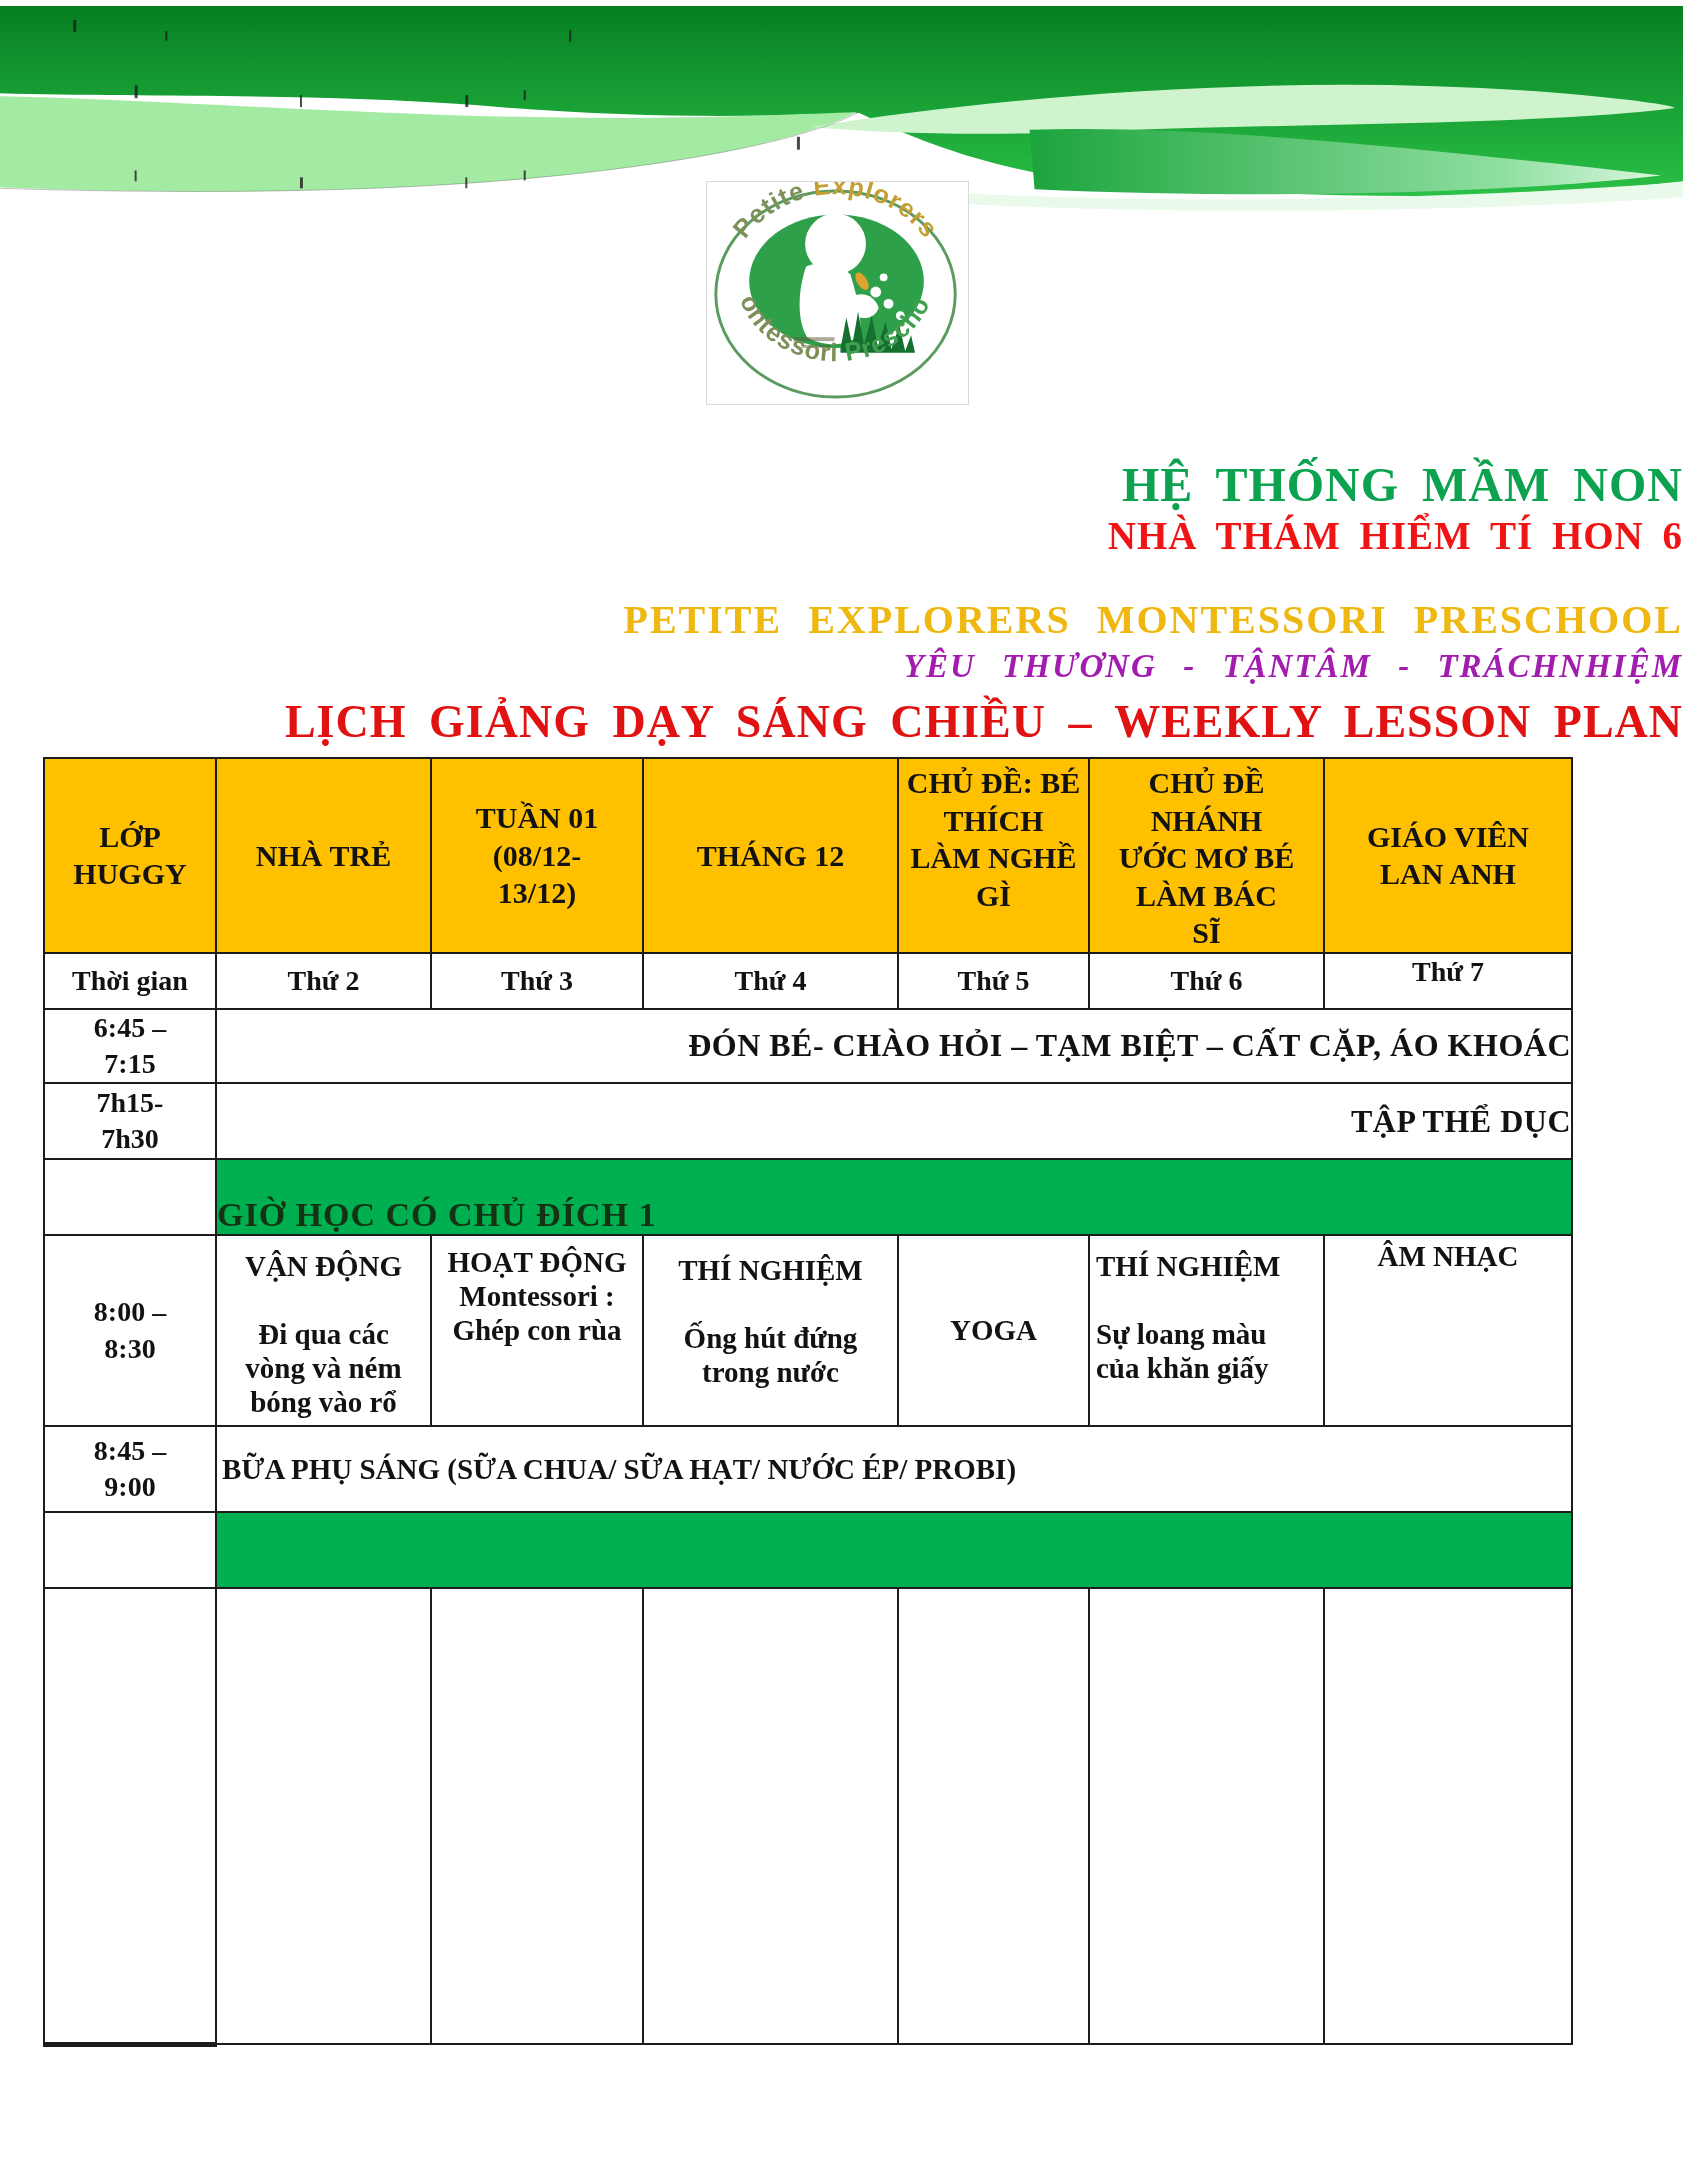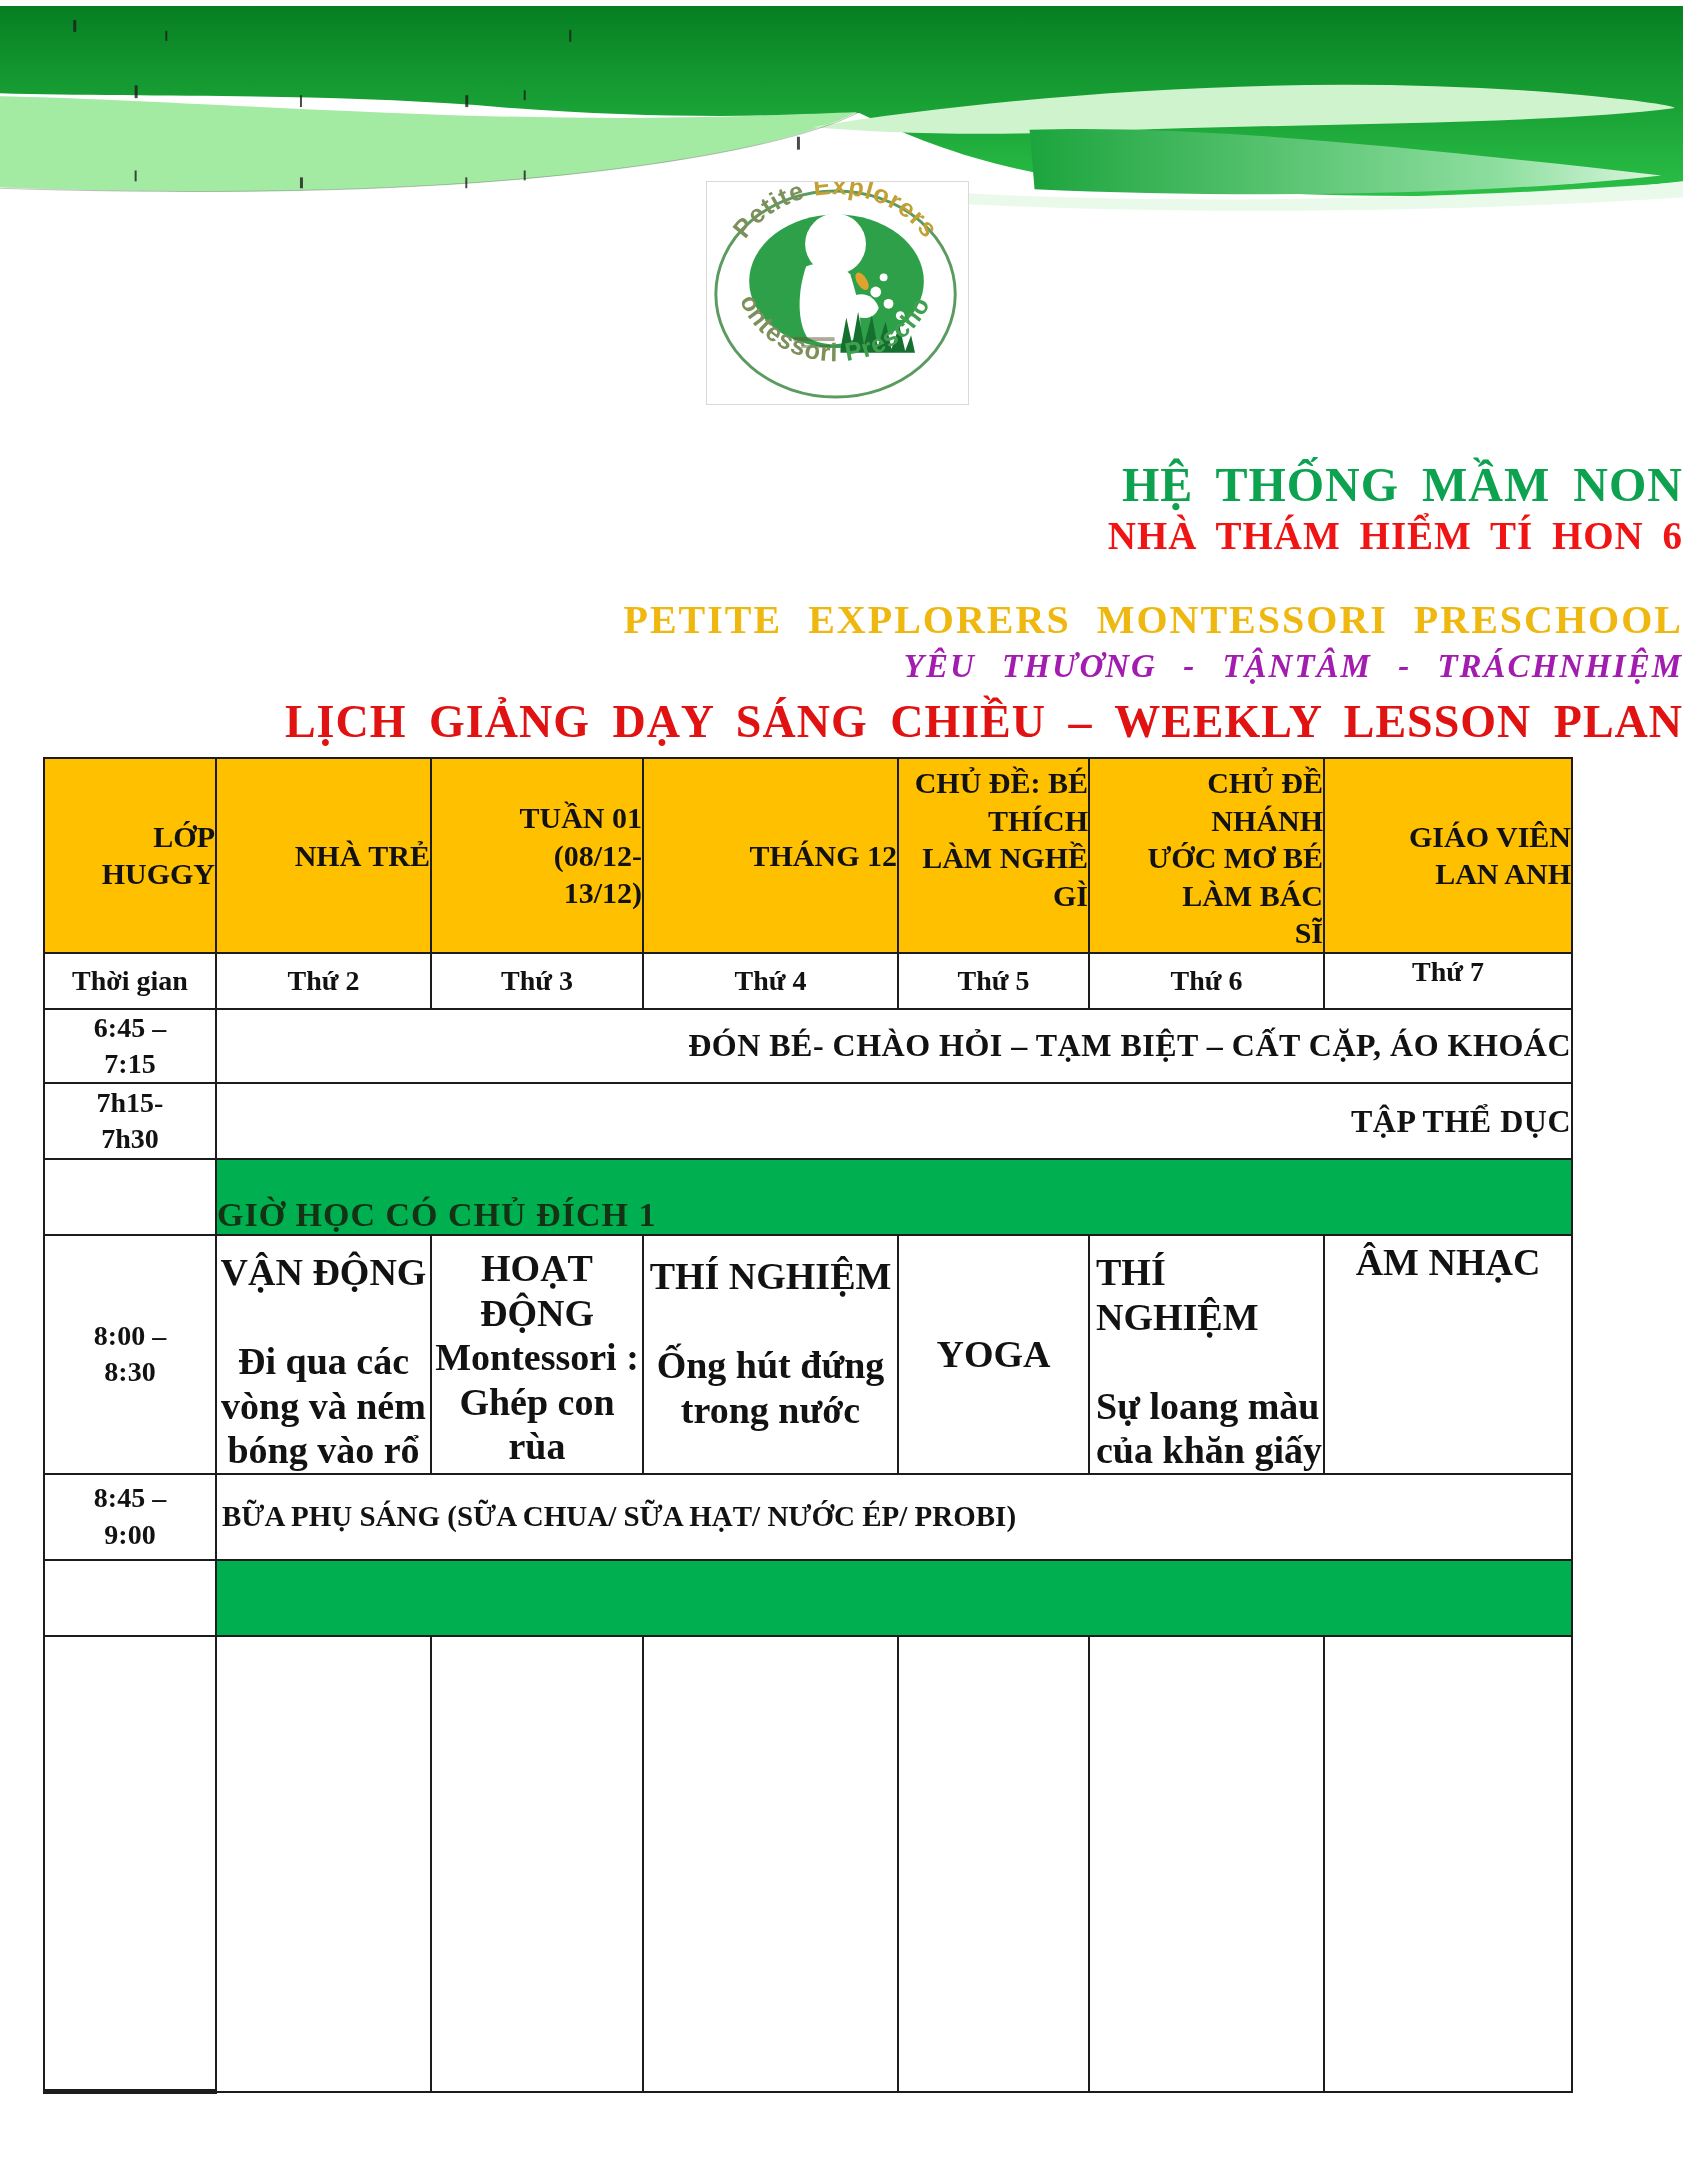--- a/index.html
+++ b/index.html
@@ -19,29 +19,29 @@
   .t3{top:572px;font-size:40px;word-spacing:14px;letter-spacing:2px;}
   .t4{top:624px;font-size:33px;font-style:italic;word-spacing:16px;letter-spacing:2px;}
   .t5{top:671px;font-size:46px;word-spacing:10px;letter-spacing:1px;}
   
   table.plan{
     position:absolute;left:43px;top:757px;width:1529px;
     border-collapse:collapse;table-layout:fixed;
     font-weight:bold;color:#121212;
   }
   table.plan td{border:2px solid #1c1c1c;padding:0;overflow:hidden;}
-  .hdr{background:#FFC000;text-align:right;font-size:30px;line-height:1.25;vertical-align:middle;}
+  .hdr{background:#FFC000;text-align:center;font-size:30px;line-height:1.25;vertical-align:middle;}
   .hdr.top{vertical-align:top;padding-top:5px;}
   .day{text-align:center;font-size:28px;vertical-align:middle;}
   .day.top{vertical-align:top;padding-top:2px;}
   .time{text-align:center;font-size:28px;line-height:1.3;vertical-align:middle;}
   .mg{text-align:right;font-size:32px;vertical-align:middle;letter-spacing:0.5px;}
   .mg.snack{text-align:left;font-size:29px;padding-left:5px;letter-spacing:0;}
   .section{background:#00B050;color:#143314;font-size:34px;text-align:left;vertical-align:bottom;padding:0 0 9px 9px;letter-spacing:1px;}
-  .acell{vertical-align:top;text-align:center;font-size:38px;line-height:1.17;}
+  .acell{vertical-align:top;text-align:center;font-size:29px;line-height:1.17;}
   .acell.mid{vertical-align:middle;}
   .acell.al{text-align:left;}
   .in{display:block;}
 </style>
 </head>
 <body>
 
 <div class="banner">
   <svg width="1683" height="230" viewBox="0 0 1700 232">
     <defs>

